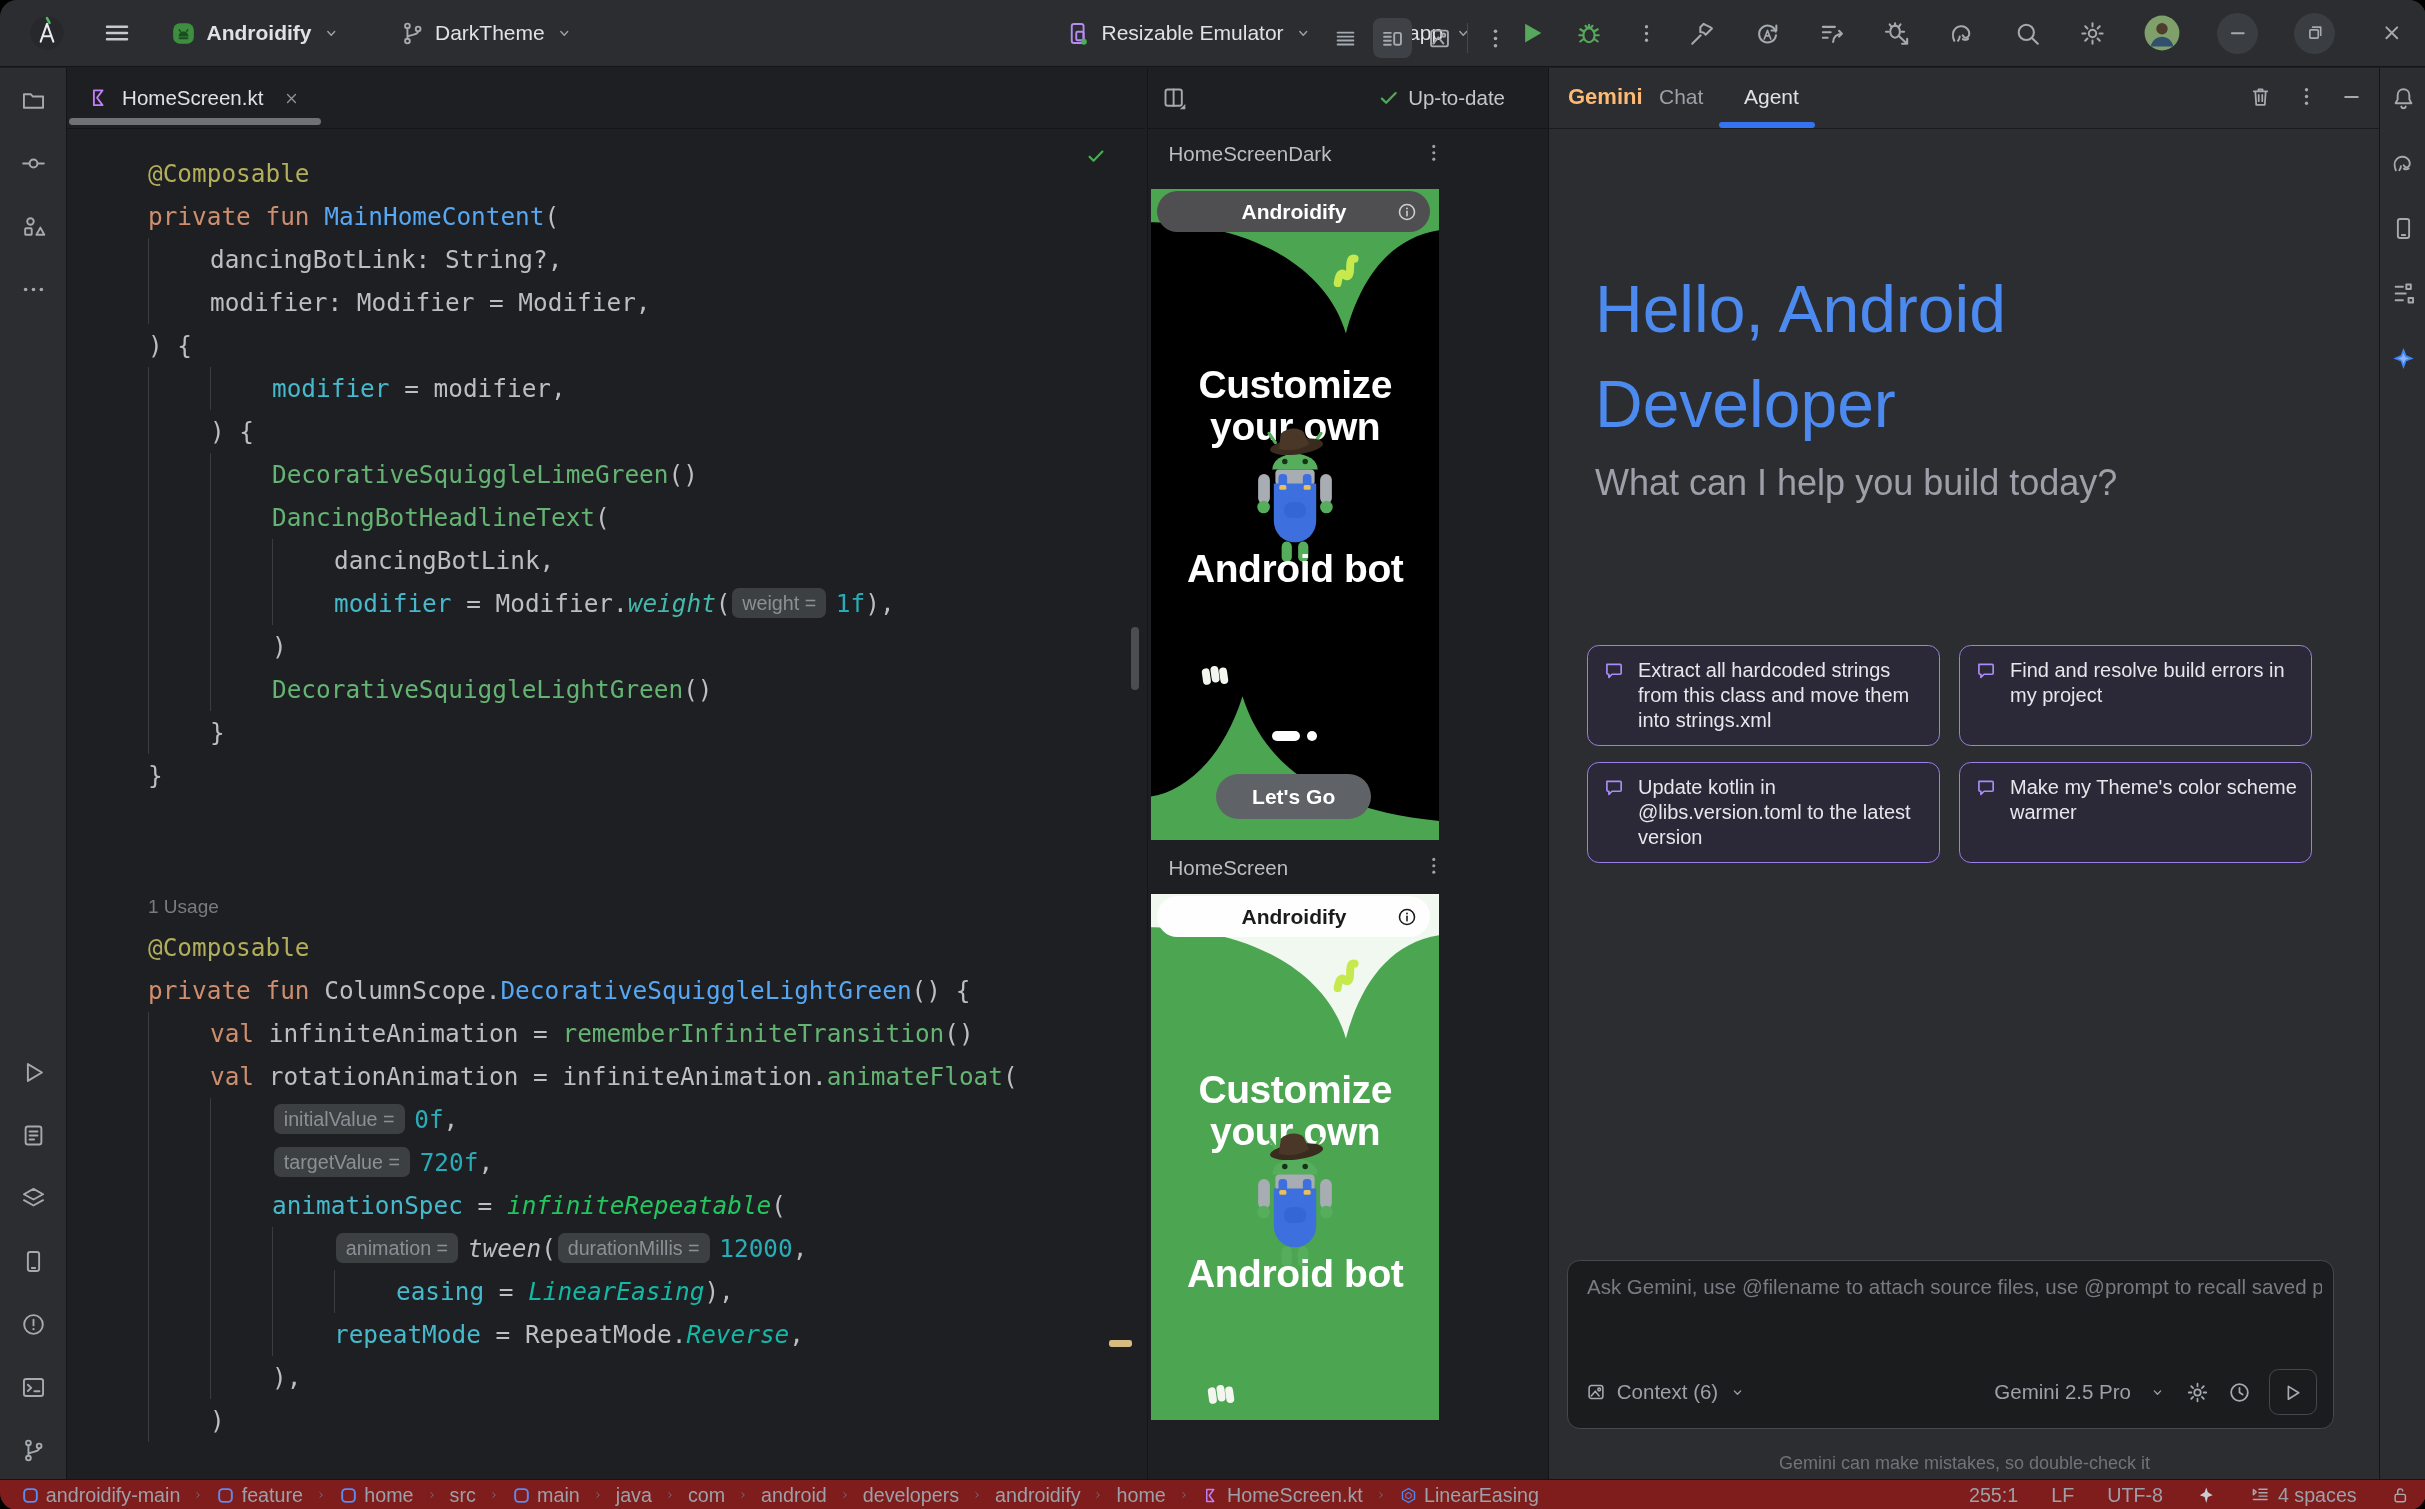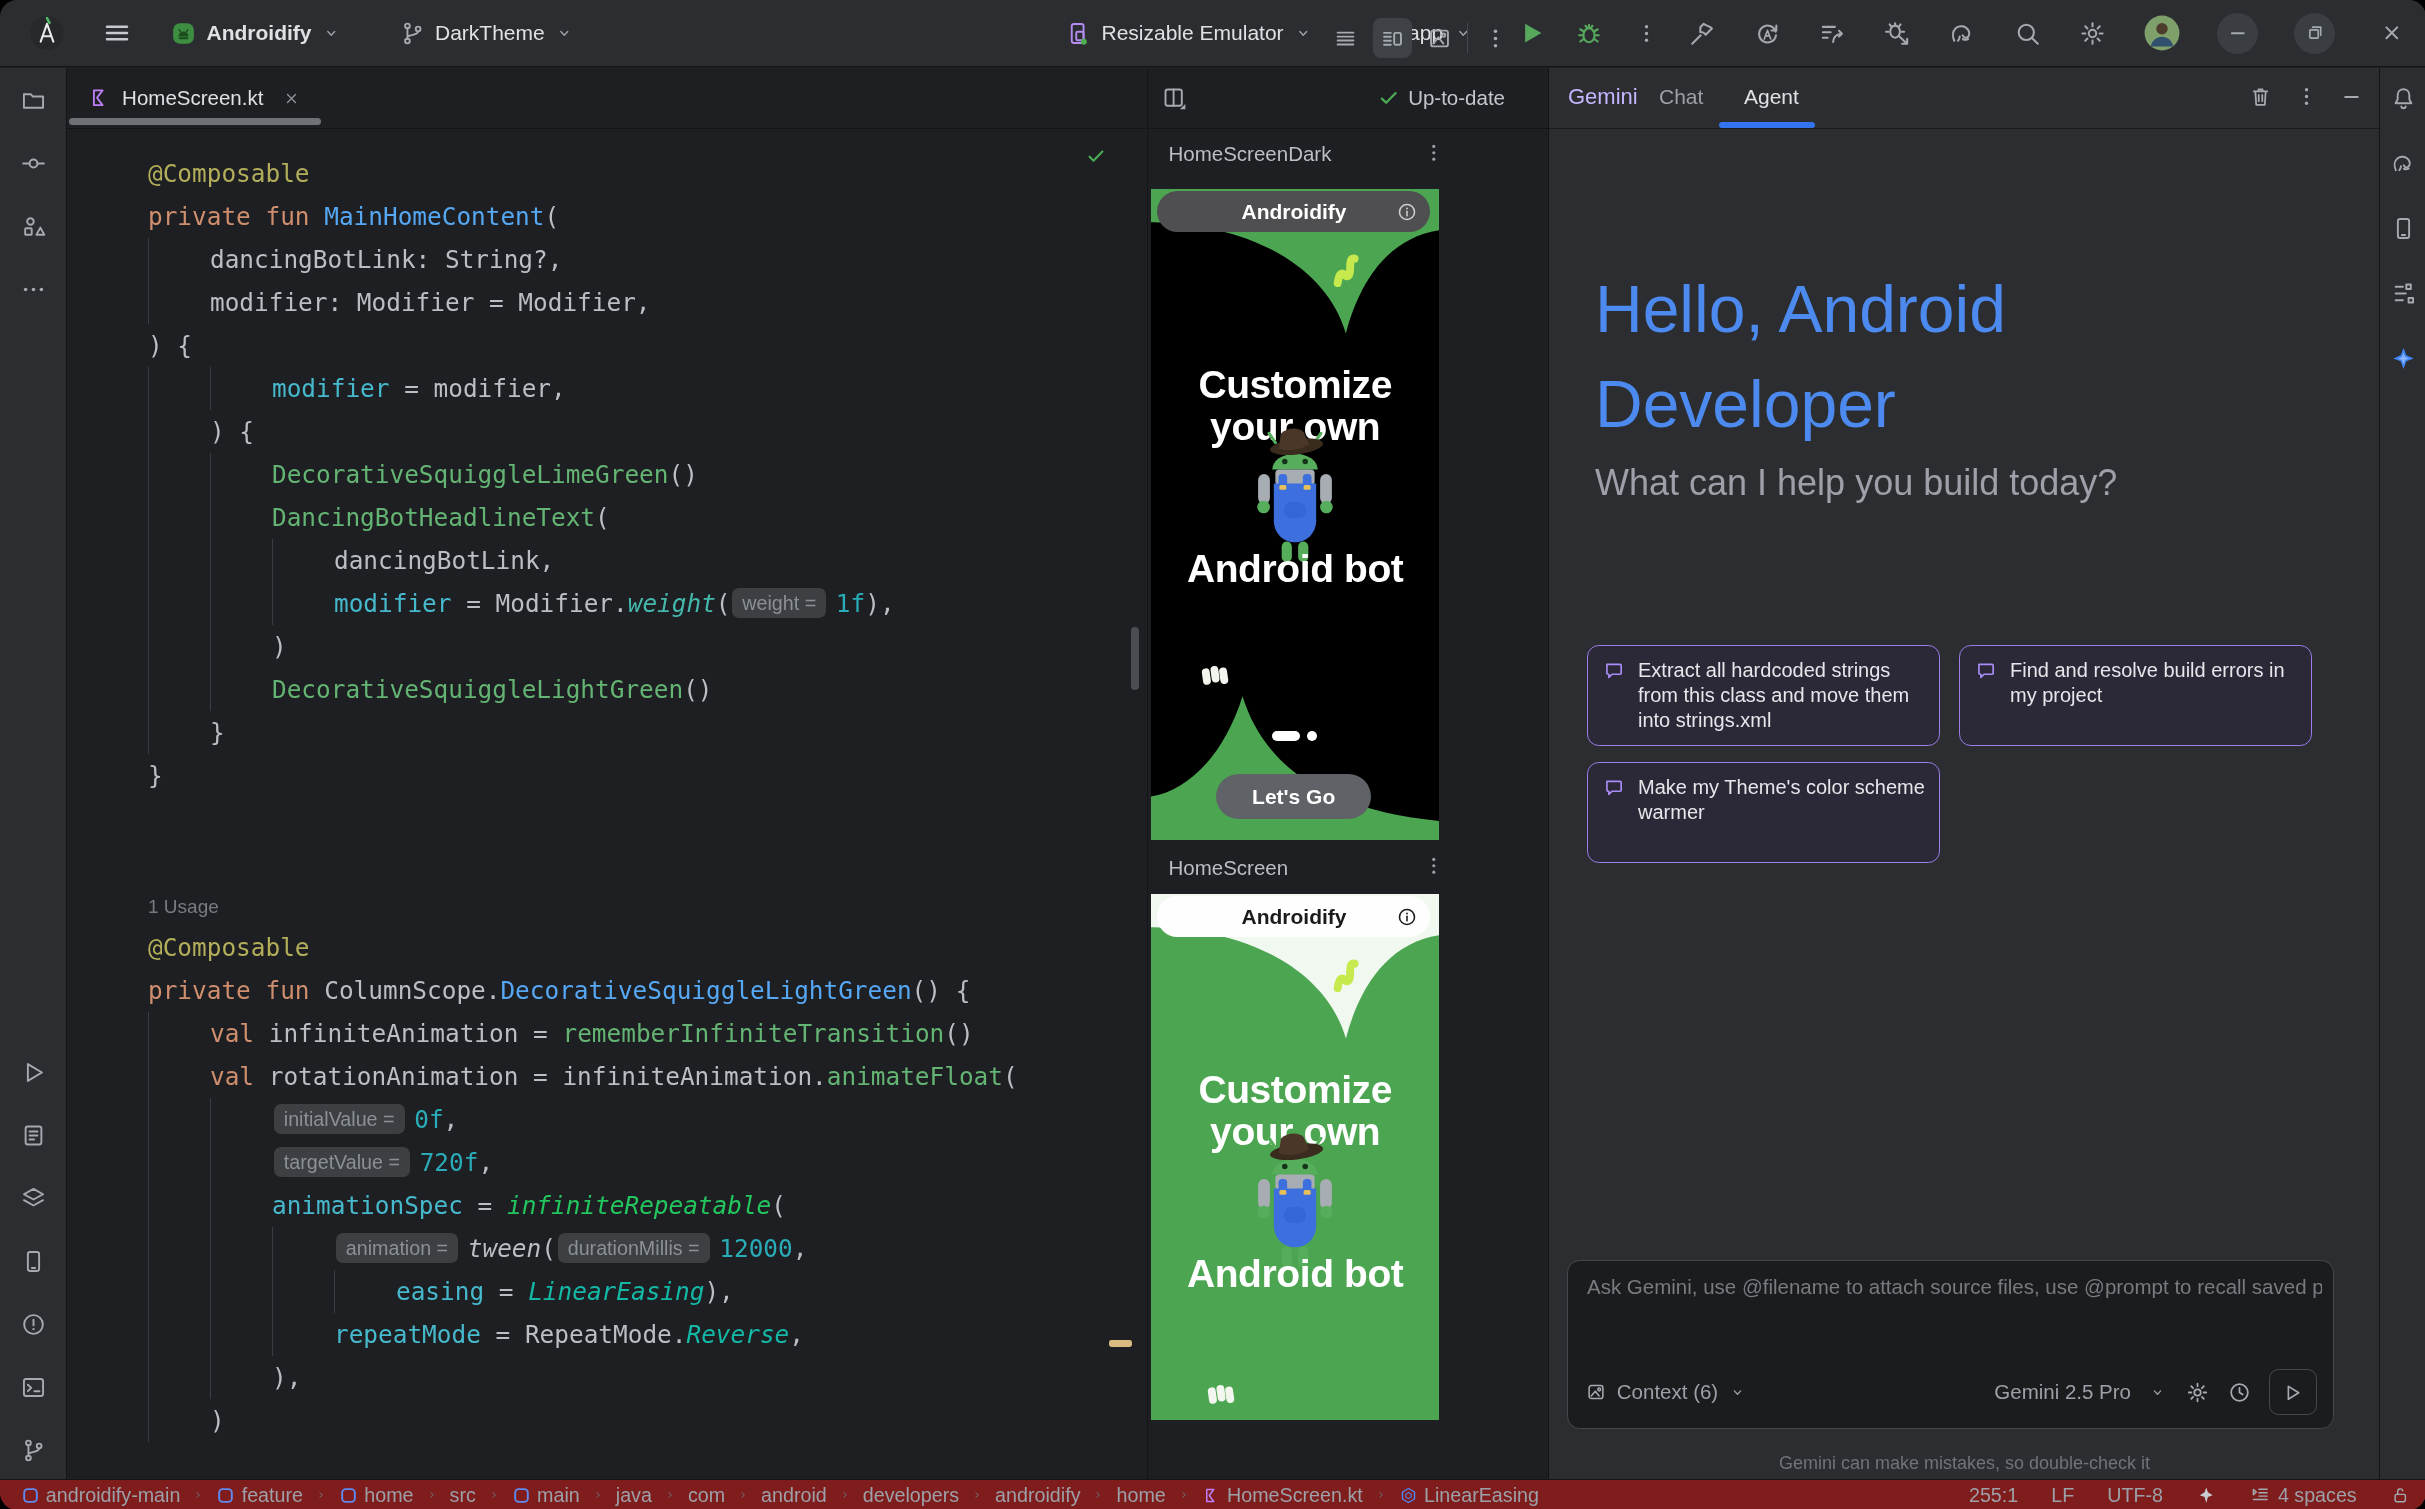--- a/index.html
+++ b/index.html
@@ -77,21 +77,21 @@
   .squiggle{position:absolute;width:35px;height:38px;}
   .wsquig{position:absolute;width:31.5px;height:26px;}
   .pagedots{position:absolute;display:flex;align-items:center;gap:7px;}
   .pagedots .bar{width:28px;height:10.2px;border-radius:5.5px;background:#FFF;}
   .pagedots .dot{width:10.2px;height:10.2px;border-radius:50%;background:#FFF;}
   .cta{position:absolute;left:65px;width:155px;height:45px;border-radius:23px;background:#5F6367;color:#FFF;font-size:21px;font-weight:bold;display:flex;align-items:center;justify-content:center;z-index:4;}
 
   
   .gemini{position:absolute;left:1548px;top:68px;right:46px;bottom:30px;background:#2B2D30;border-left:0.8px solid #141517;}
   .gm-header{position:absolute;left:0;top:0;right:0;height:60px;border-bottom:1.6px solid #1A1B1E;}
-  .gm-title{position:absolute;left:19px;top:15.8px;font-size:22px;font-weight:normal;color:#c4b5fd;}
+  .gm-title{position:absolute;left:19px;top:15.8px;font-size:22px;font-weight:bold;color:#fdba74;}
   .gm-tab{position:absolute;top:17.3px;font-size:21px;color:#9DA0A8;cursor:pointer;}
   .gm-tab.active{color:#DFE1E5;}
   .gm-underline{position:absolute;left:170px;top:54px;width:96px;height:5.5px;border-radius:3.2px;background:#3574F0;}
   .gm-hicons{position:absolute;right:15.8px;top:15.8px;display:flex;gap:20.5px;align-items:center;color:#787C82;}
   .gm-hicons .icn{width:25px;height:25px;}
   .gm-greet{position:absolute;left:46px;top:194px;font-size:66px;line-height:95px;font-weight:500;color:#4C8AF0;}
   .gm-sub{position:absolute;left:46px;top:394px;font-size:36px;color:#9DA0A8;}
   .gm-cards{position:absolute;left:38px;top:577px;display:grid;grid-template-columns:353px 353px;grid-auto-rows:101px;gap:15.8px 19px;}
   .card{position:relative;border:1.6px solid #9B7EE8;border-radius:11.8px;background:#2B2838;box-sizing:border-box;padding:11.8px 14px 11.8px 50px;color:#E6E7EA;font-size:20px;line-height:25px;cursor:pointer;}
   .card .icn{position:absolute;left:14px;top:13.4px;width:23.6px;height:23.6px;color:#A98CF5;}
@@ -642,20 +642,25 @@
         <div class="card"><span class="icn">
             <svg viewBox="0 0 24 24" width="100%" height="100%" fill="none" stroke="currentColor" stroke-width="1.7" stroke-linecap="round" stroke-linejoin="round">
               <path d="M5 5.5h13.5a1 1 0 011 1v8a1 1 0 01-1 1h-8.3L7 18.8V15.5H6a1 1 0 01-1-1z" stroke="#A98CF5"></path>
             </svg>
           </span><span class="card-text">Extract all hardcoded strings from this class and move them into strings.xml</span></div>
         <div class="card"><span class="icn">
             <svg viewBox="0 0 24 24" width="100%" height="100%" fill="none" stroke="currentColor" stroke-width="1.7" stroke-linecap="round" stroke-linejoin="round">
               <path d="M5 5.5h13.5a1 1 0 011 1v8a1 1 0 01-1 1h-8.3L7 18.8V15.5H6a1 1 0 01-1-1z" stroke="#A98CF5"></path>
             </svg>
           </span><span class="card-text">Find and resolve build errors in my project</span></div>
+        <div class="card"><span class="icn">
+            <svg viewBox="0 0 24 24" width="100%" height="100%" fill="none" stroke="currentColor" stroke-width="1.7" stroke-linecap="round" stroke-linejoin="round">
+              <path d="M5 5.5h13.5a1 1 0 011 1v8a1 1 0 01-1 1h-8.3L7 18.8V15.5H6a1 1 0 01-1-1z" stroke="#A98CF5"></path>
+            </svg>
+          </span><span class="card-text">Update kotlin in @libs.version.toml to the latest version</span></div>
         <div class="card"><span class="icn">
             <svg viewBox="0 0 24 24" width="100%" height="100%" fill="none" stroke="currentColor" stroke-width="1.7" stroke-linecap="round" stroke-linejoin="round">
               <path d="M5 5.5h13.5a1 1 0 011 1v8a1 1 0 01-1 1h-8.3L7 18.8V15.5H6a1 1 0 01-1-1z" stroke="#A98CF5"></path>
             </svg>
           </span><span class="card-text">Make my Theme's color scheme warmer</span></div>
       </div>
 
     <div class="gm-input">
       <div class="gm-ph">Ask Gemini, use @filename to attach source files, use @prompt to recall saved pr</div>
       <div class="gm-row">

